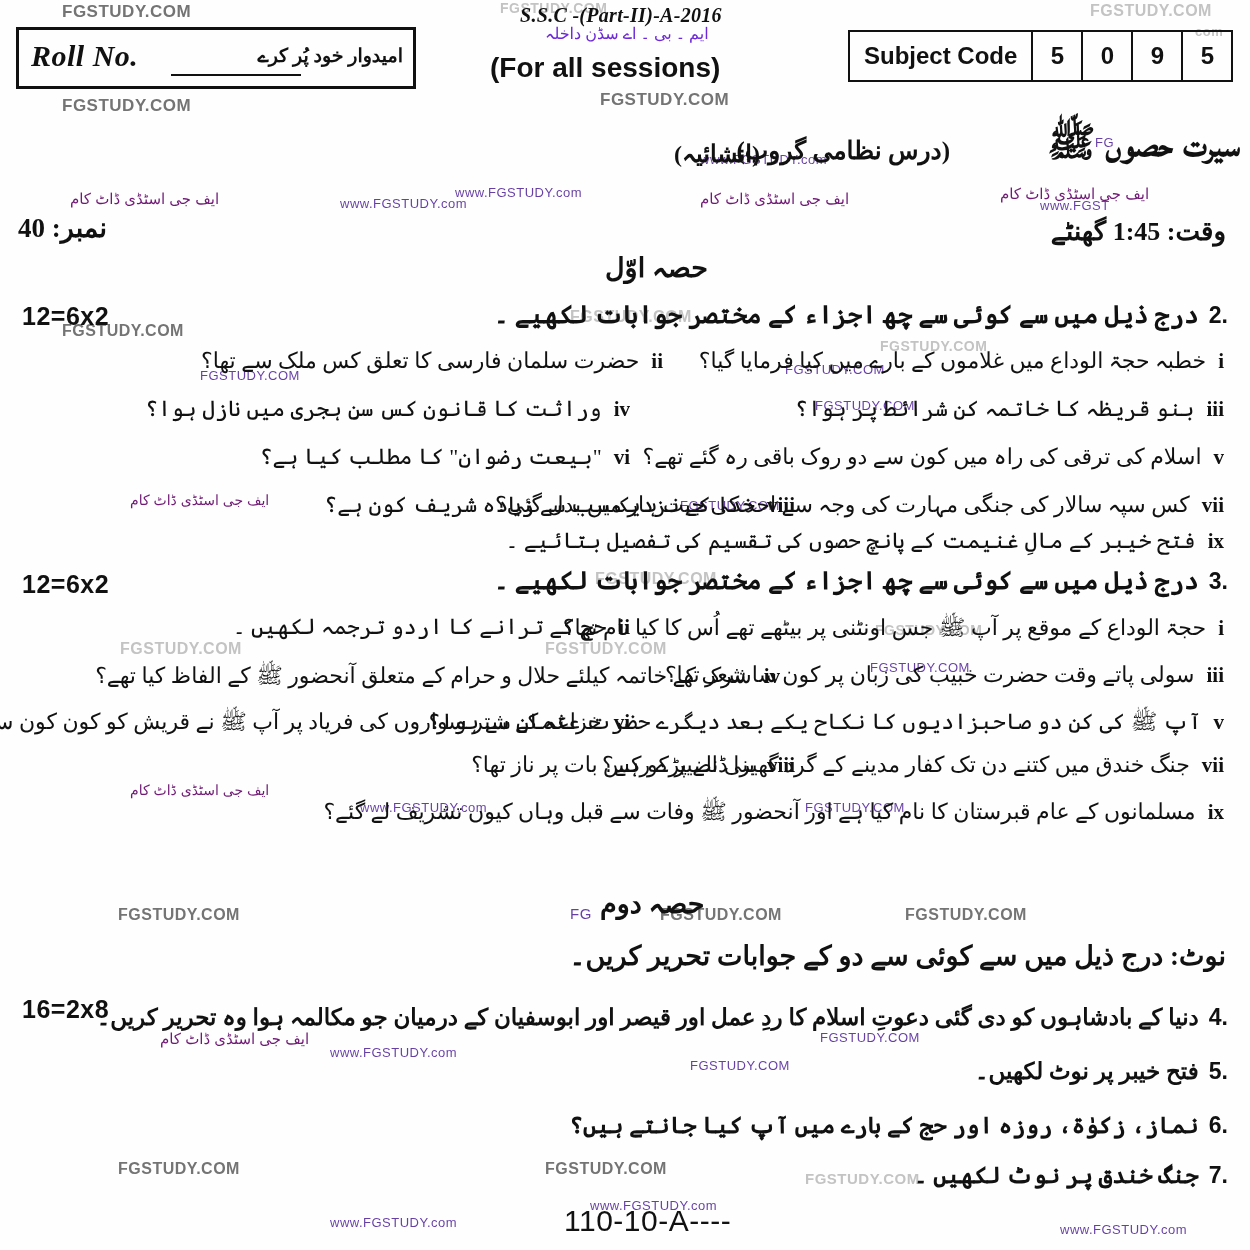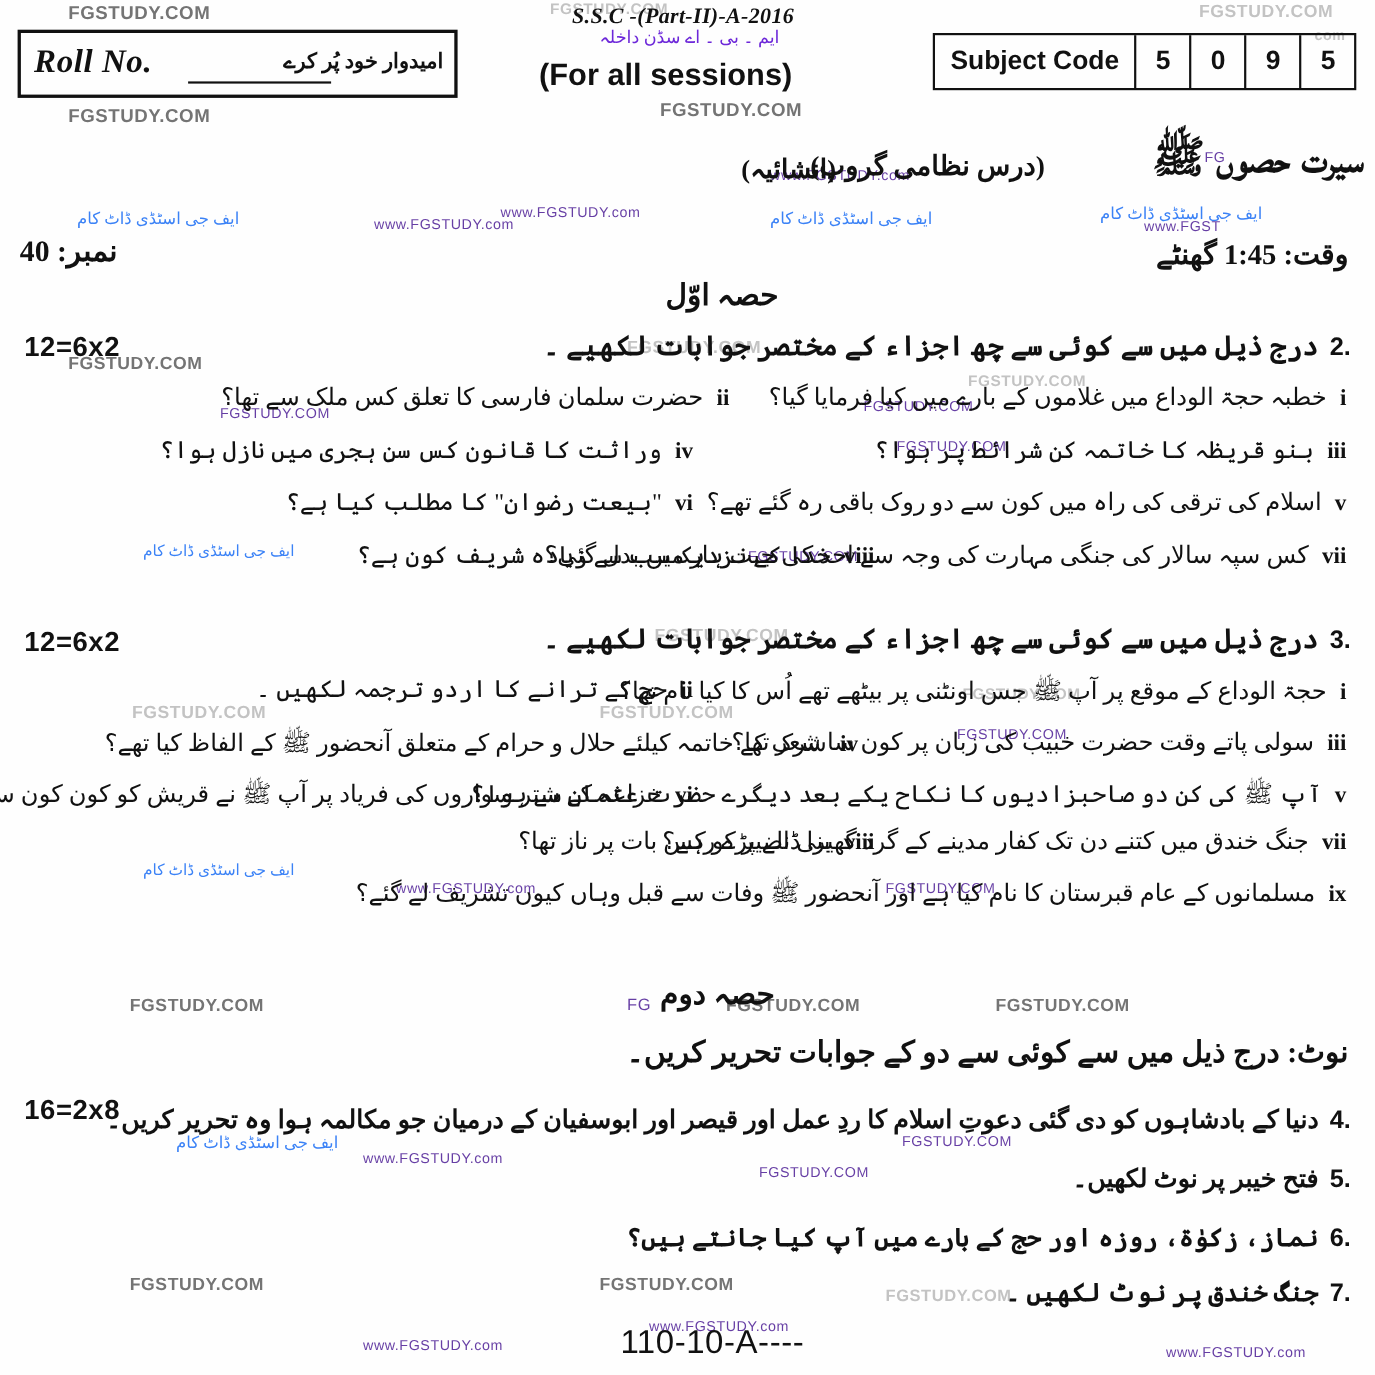--- a/index.html
+++ b/index.html
@@ -33,22 +33,22 @@
     color: #b9b9b9;
     font-weight: bold;
   }
   .wm.faint {
     color: #4c1d95;
     font-weight: normal;
     font-size: 13px;
   }
   .wm-ur {
     position: absolute;
-    font-family: Liberation Serif, serif;
-    color: #3b82f6;
+    font-family: Liberation Sans, sans-serif;
+    color: #701a75;
     white-space: nowrap;
     direction: rtl;
     user-select: none;
   }
 
   
   .rollbox {
     position: absolute;
     left: 16px;
     top: 27px;
@@ -354,20 +354,23 @@
   </div>
   <div class="sub" style="right:26px; top:396px;">
     <span class="rom">iii</span><span>بنو قریظہ کا خاتمہ کن شرائط پر ہوا؟</span>
   </div>
   <div class="sub" style="right:26px; top:444px;">
     <span class="rom">v</span><span>اسلام کی ترقی کی راہ میں کون سے دو روک باقی رہ گئے تھے؟</span>
   </div>
   <div class="sub" style="right:26px; top:492px;">
     <span class="rom">vii</span><span>کس سپہ سالار کی جنگی مہارت کی وجہ سے احد کی جیت ہار میں بدل گئی؟</span>
   </div>
+  <div class="sub" style="right:26px; top:528px;">
+    <span class="rom">ix</span><span>فتح خیبر کے مالِ غنیمت کے پانچ حصوں کی تقسیم کی تفصیل بتائیے ۔</span>
+  </div>
 
   <div class="sub" style="right:587px; top:348px;">
     <span class="rom">ii</span><span>حضرت سلمان فارسی کا تعلق کس ملک سے تھا؟</span>
   </div>
   <div class="sub" style="right:620px; top:396px;">
     <span class="rom">iv</span><span>وراثت کا قانون کس سنِ ہجری میں نازل ہوا؟</span>
   </div>
   <div class="sub" style="right:620px; top:444px;">
     <span class="rom">vi</span><span>"بیعت رضوان" کا مطلب کیا ہے؟</span>
   </div>

